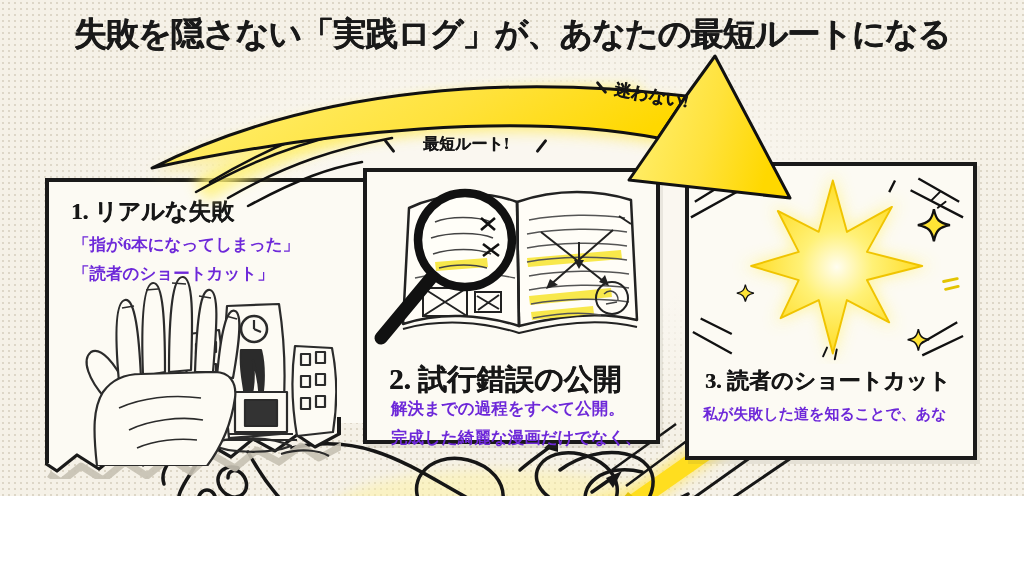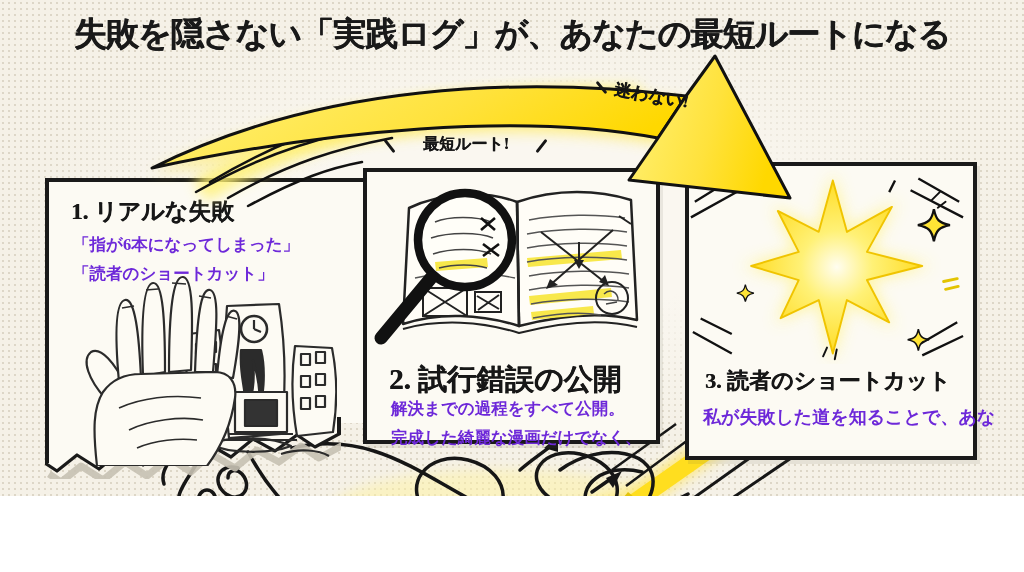--- a/index.html
+++ b/index.html
@@ -29,21 +29,21 @@
   #panel1{left:45px;top:178px;width:288px;height:241px;border-bottom:none;box-shadow:none;padding-left:36px;}
   #panel2{left:363px;top:168px;width:289px;height:268px;}
   #panel3{left:685px;top:122px;width:284px;height:290px;margin-top:40px;}
   .p-heading{position:absolute;font-weight:800;color:#171717;white-space:nowrap;text-shadow:0.4px 0 0 #171717;}
   .p-body{position:absolute;font-weight:700;color:#6d28d9;line-height:1.78;white-space:nowrap;}
   #panel1 .p-heading{left:22px;top:14px;font-size:23px;}
   #panel1 .p-body{left:24px;top:48px;font-size:16.5px;}
   #panel2 .p-heading{left:22px;top:188px;font-size:29px;}
   #panel2 .p-body{left:24px;top:222px;font-size:16.5px;}
   #panel3 .p-heading{left:16px;top:200px;font-size:22px;}
-  #panel3 .p-body{left:14px;top:236px;font-size:18px;line-height:1.72;}
+  #panel3 .p-body{left:14px;top:236px;font-size:15px;line-height:1.72;}
   .layer{position:absolute;left:0;top:0;pointer-events:none;}
   #bottom-flow{z-index:1;}
   #torn-edge{left:45px;top:417px;z-index:2;}
   #panel1-art{left:49px;top:258px;z-index:3;}
   #top-arrow{z-index:4;}
   .float-label{
     position:absolute;z-index:5;font-weight:800;color:#161616;
     white-space:nowrap;text-shadow:0.4px 0 0 #161616;
   }
   #route-label{left:398px;top:134px;width:136px;text-align:center;font-size:16px;}

